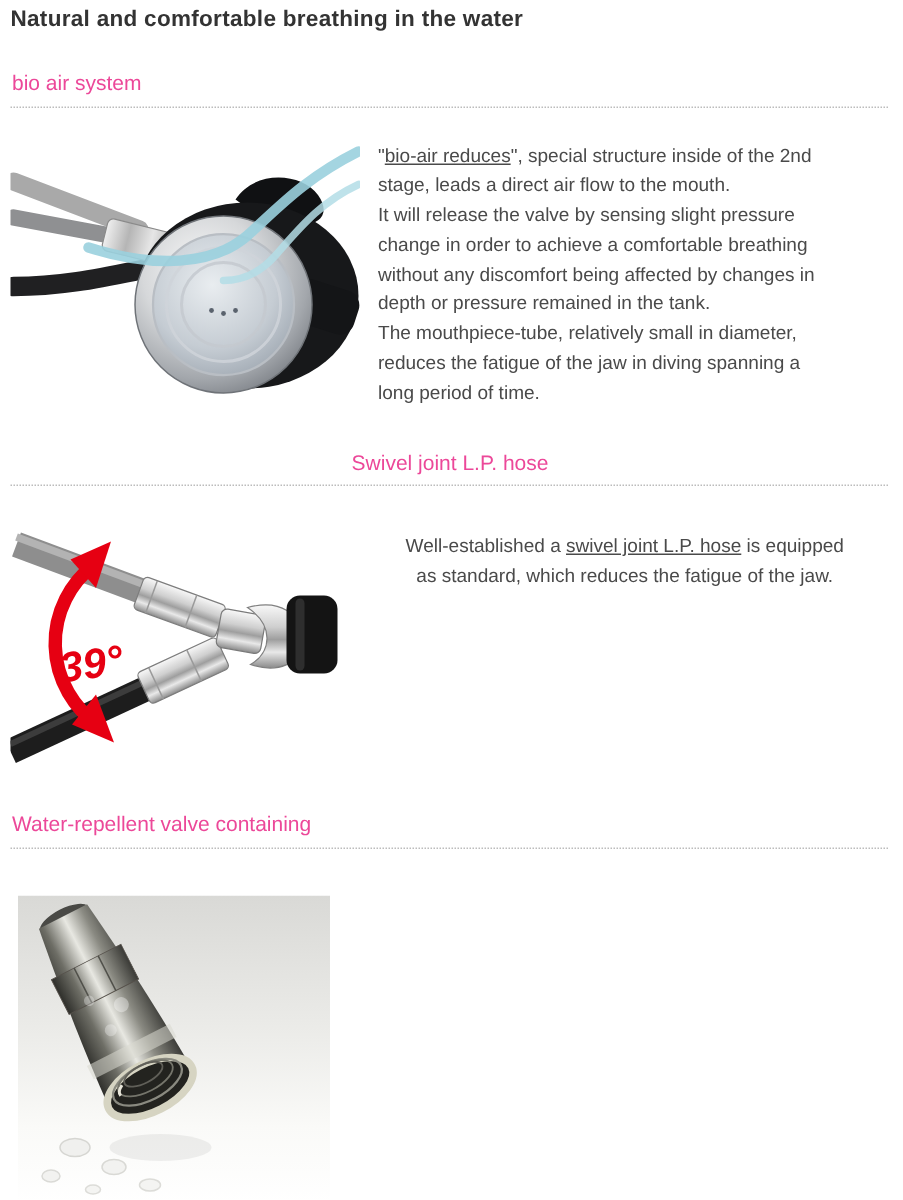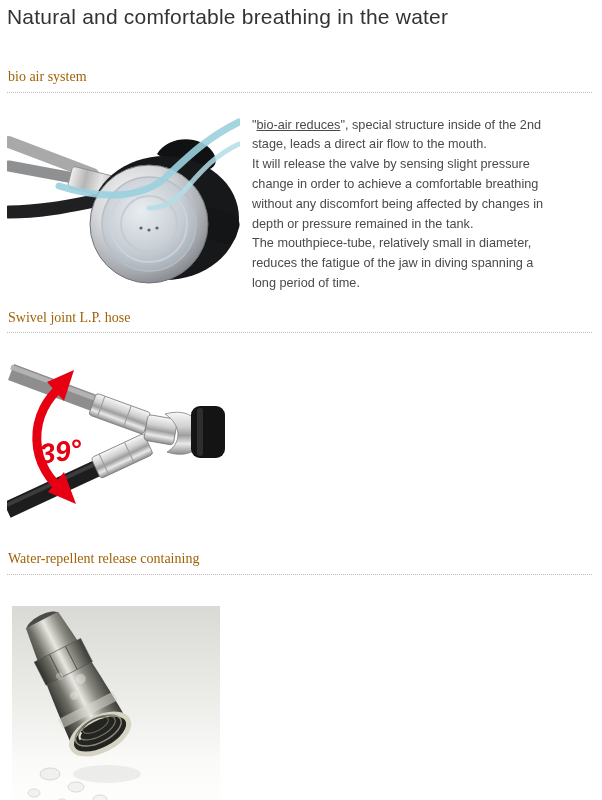--- a/index.html
+++ b/index.html
@@ -7,30 +7,29 @@
   body {
     width: 602px; height: 800px;
     background: #ffffff;
     font-family: "Liberation Sans", sans-serif;
     color: #4a4a4a;
     overflow: hidden;
   }
   .page { padding: 4px 10px 0 7px; }
 
   .page-title {
-    font-size: 21px; font-weight: 400; color: #333333;
-    margin: 0 0 39px 0; line-height: 1.2; letter-spacing: 0.2px;
+    font-size: 15px; font-weight: 700; color: #333333;
+    margin: 0 0 25px 0; line-height: 1.2; letter-spacing: 0.2px;
   }
   .section-heading {
-    font-size: 14px; font-weight: 400; color: #a16207;
+    font-size: 14px; font-weight: 400; color: #ec4899;
     margin: 0; padding: 0 0 6px 1px; line-height: 1.25;
     border-bottom: 1px dotted #bcbcbc;
-    font-family: Liberation Serif, serif;
-  }
-  .sec2 { margin-top: 15px; }
+  }
+  .sec2 { margin-top: 27px; text-align: center; }
   .sec3 { margin-top: 30px; }
 
   .row { display: flex; align-items: flex-start; }
   .sec1 .row { margin-top: 23px; }
   .sec2 .row { margin-top: 19px; }
   .sec3 .row { margin-top: 31px; }
 
   .photo { flex: 0 0 auto; line-height: 0; }
   .sec3 .photo { margin-left: 5px; }
 
@@ -162,25 +161,29 @@
             <rect x="190" y="56" width="6" height="48" rx="3" fill="#2e2e2e"></rect>
           </g>
           <g>
             <path d="M55,34 A66,66 0 0 0 58,140" fill="none" stroke-width="9" stroke="#e60012"></path>
             <polygon points="67,18 40,30 57,49" fill="#e60012"></polygon>
             <polygon points="69,152 41,140 57,120" fill="#e60012"></polygon>
           </g>
           <text x="34" y="112" font-size="28" font-weight="bold" font-style="italic" transform="rotate(-8 34 112)" fill="#e60012">39°</text>
         </svg>
       </div>
+      <div class="text">
+        <p><span>Well-established a </span><a href="#" class="inline-link">swivel joint L.P. hose</a><span> is equipped
+as standard, which reduces the fatigue of the jaw.</span></p>
+      </div>
     </div>
   </div>
 
   <div class="section sec3">
-    <h2 class="section-heading">Water-repellent release containing</h2>
+    <h2 class="section-heading">Water-repellent valve containing</h2>
     <div class="row">
       <div class="photo">
         <svg width="208" height="206" viewBox="0 0 208 206" xmlns="http://www.w3.org/2000/svg">
           <defs>
             <linearGradient id="bgGrad" x1="0" y1="0" x2="0" y2="1">
               <stop offset="0" stop-color="#d9d9d6"></stop>
                 <stop offset="0.45" stop-color="#ecece9"></stop>
               <stop offset="0.75" stop-color="#fafaf8"></stop>
                 <stop offset="1" stop-color="#ffffff"></stop>
             </linearGradient>

